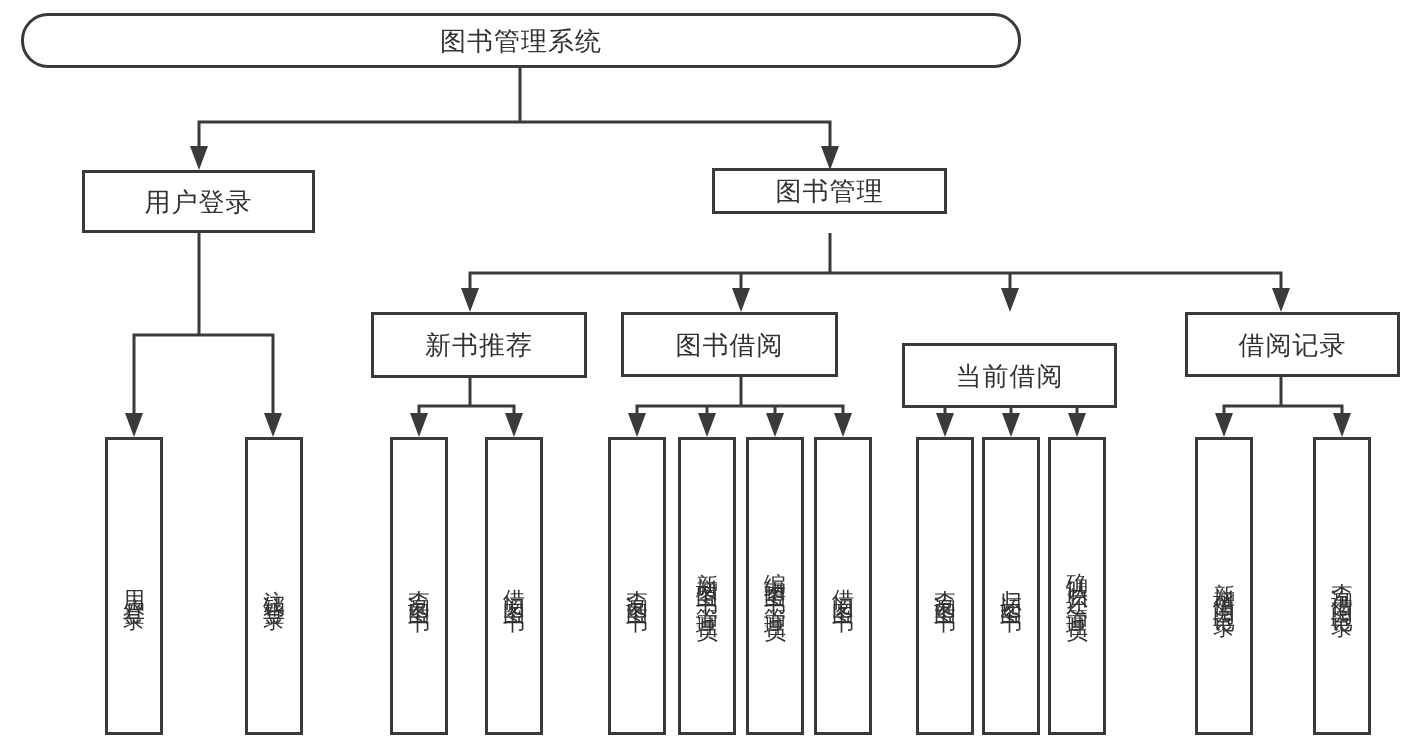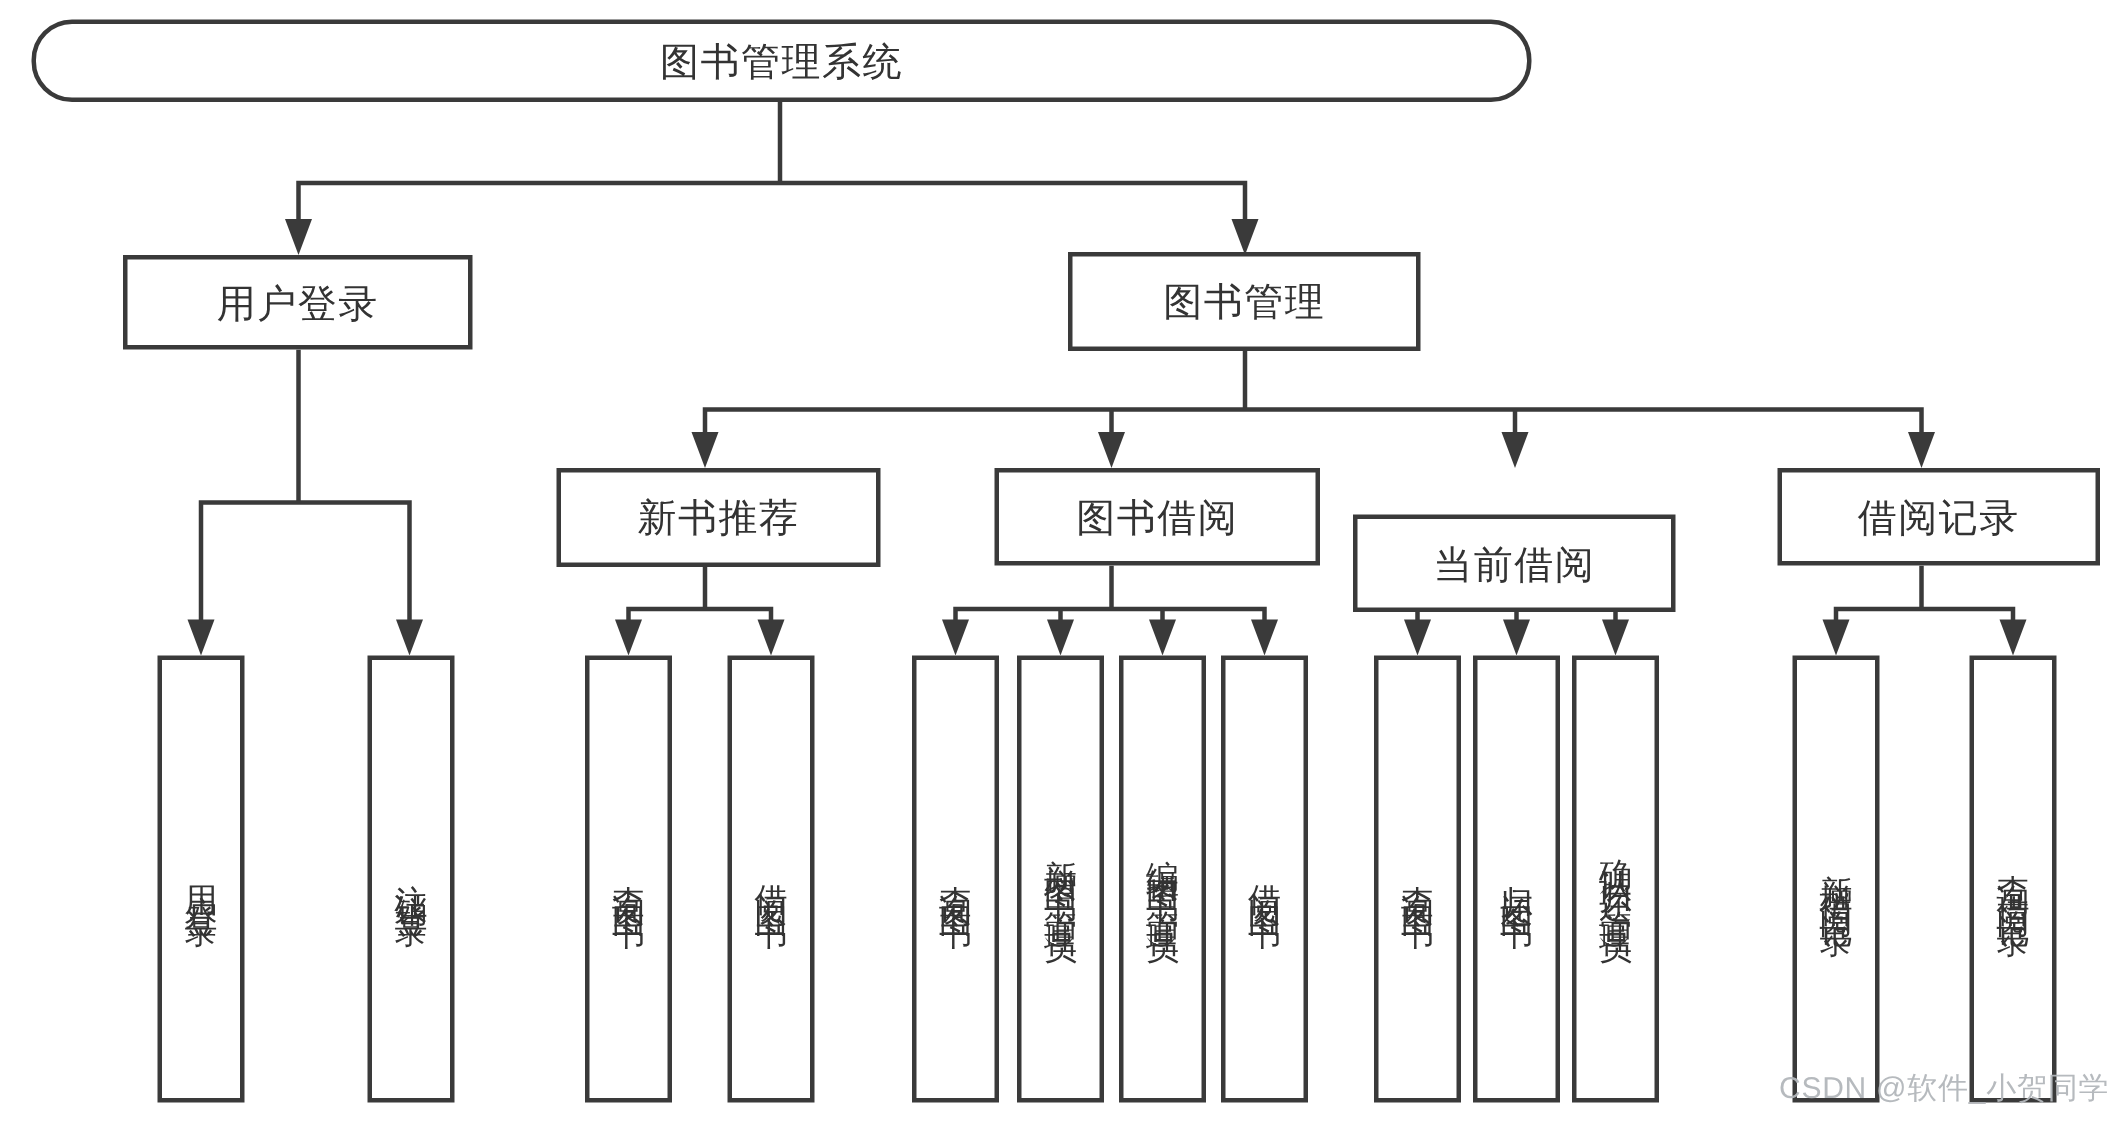--- a/index.html
+++ b/index.html
@@ -121,28 +121,28 @@
     <polygon points="1333,413 1351,413 1342,437"></polygon>
   </svg>
 
   <div class="node" style="left:21px;top:13px;width:1000px;height:55px;border-radius:27px;">
     <span class="hlabel">图书管理系统</span>
   </div>
 
   <div class="node" style="left:82px;top:170px;width:233px;height:63px;">
     <span class="hlabel">用户登录</span>
   </div>
-  <div class="node" style="left:712px;top:168px;width:235px;height:66px;text-align:center;">
+  <div class="node" style="left:712px;top:168px;width:235px;height:46px;text-align:center;">
     <span class="hlabel">图书管理</span>
   </div>
 
   <div class="node" style="left:371px;top:312px;width:216px;height:66px;">
     <span class="hlabel">新书推荐</span>
   </div>
-  <div class="node" style="left:663px;top:312px;width:217px;height:65px;">
+  <div class="node" style="left:621px;top:312px;width:217px;height:65px;">
     <span class="hlabel">图书借阅</span>
   </div>
   <div class="node" style="left:902px;top:312px;width:215px;height:65px;margin-top:31px;">
     <span class="hlabel">当前借阅</span>
   </div>
   <div class="node" style="left:1173px;top:312px;width:215px;height:65px;margin-left:12px;">
     <span class="hlabel">借阅记录</span>
   </div>
 
   <div class="node" style="left:105px;top:437px;width:58px;height:298px;">
@@ -182,15 +182,14 @@
     <span class="vlabel">确认归还（管理员）</span>
   </div>
 
   <div class="node" style="left:1195px;top:437px;width:58px;height:298px;">
     <span class="vlabel">新增借阅记录</span>
   </div>
   <div class="node" style="left:1313px;top:437px;width:58px;height:298px;">
     <span class="vlabel">查询借阅记录</span>
   </div>
 
-  <div class="watermark">CSDN @软件_小贺同学</div>
 
 </div>
 
 </body></html>

